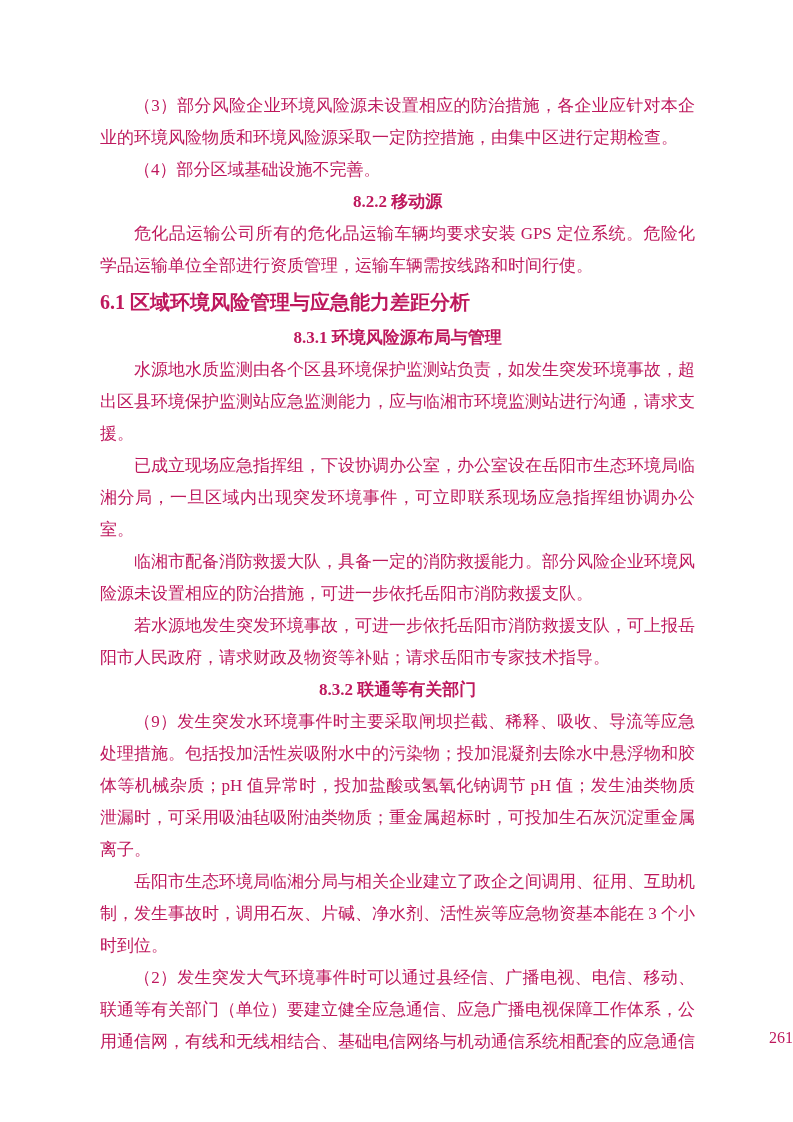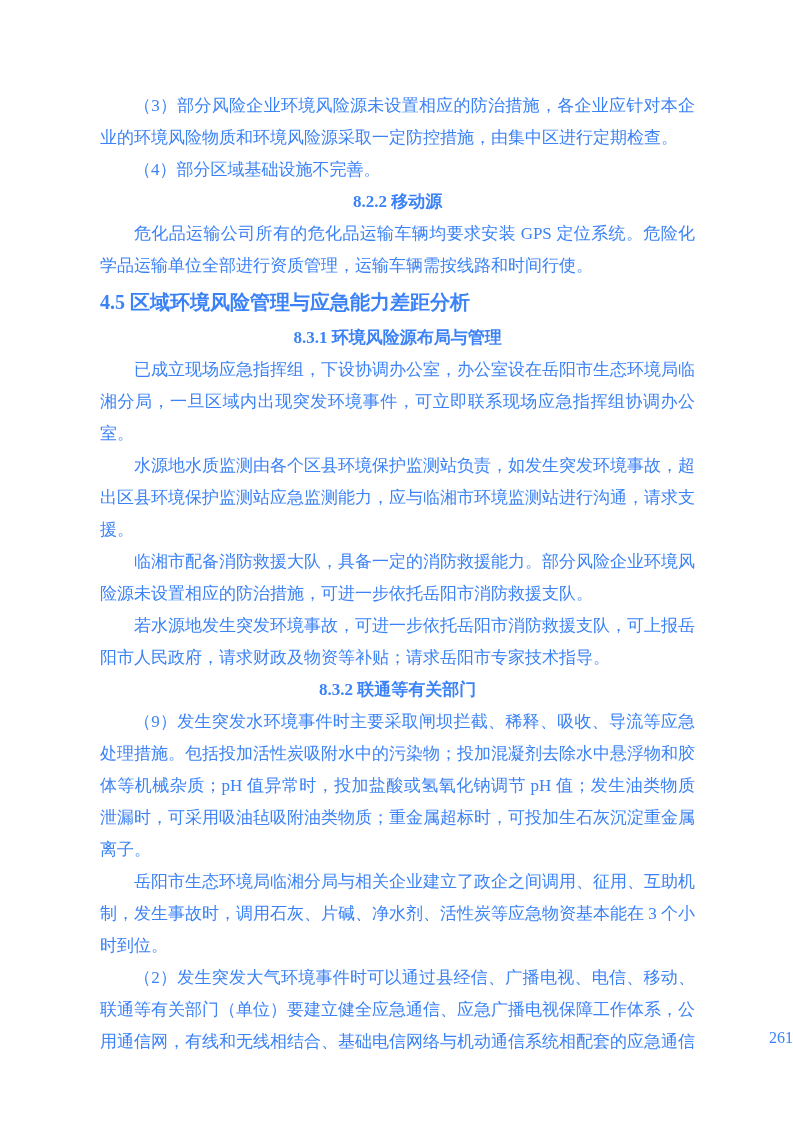--- a/index.html
+++ b/index.html
@@ -7,21 +7,21 @@
     padding: 0;
     background: #ffffff;
   }
   .page {
     position: relative;
     width: 793px;
     height: 1122px;
     background: #ffffff;
     overflow: hidden;
     font-family: "Liberation Serif", "DejaVu Serif", serif;
-    color: #3b82f6;
+    color: #be185d;
   }
   .content {
     position: absolute;
     left: 100px;
     top: 90px;
     width: 595px;
   }
   .para {
     margin: 0;
     font-size: 17px;
@@ -56,24 +56,24 @@
 </style>
 </head>
 <body>
 
 <div class="page">
   <div class="content">
     <p class="para">（3）部分风险企业环境风险源未设置相应的防治措施，各企业应针对本企业的环境风险物质和环境风险源采取一定防控措施，由集中区进行定期检查。</p>
     <p class="para">（4）部分区域基础设施不完善。</p>
     <h3 class="h-sub">8.2.2 移动源</h3>
     <p class="para">危化品运输公司所有的危化品运输车辆均要求安装 GPS 定位系统。危险化学品运输单位全部进行资质管理，运输车辆需按线路和时间行使。</p>
-    <h2 class="h-main">4.5 区域环境风险管理与应急能力差距分析</h2>
+    <h2 class="h-main">6.1 区域环境风险管理与应急能力差距分析</h2>
     <h3 class="h-sub">8.3.1 环境风险源布局与管理</h3>
+    <p class="para">水源地水质监测由各个区县环境保护监测站负责，如发生突发环境事故，超出区县环境保护监测站应急监测能力，应与临湘市环境监测站进行沟通，请求支援。</p>
     <p class="para">已成立现场应急指挥组，下设协调办公室，办公室设在岳阳市生态环境局临湘分局，一旦区域内出现突发环境事件，可立即联系现场应急指挥组协调办公室。</p>
-    <p class="para">水源地水质监测由各个区县环境保护监测站负责，如发生突发环境事故，超出区县环境保护监测站应急监测能力，应与临湘市环境监测站进行沟通，请求支援。</p>
     <p class="para">临湘市配备消防救援大队，具备一定的消防救援能力。部分风险企业环境风险源未设置相应的防治措施，可进一步依托岳阳市消防救援支队。</p>
     <p class="para">若水源地发生突发环境事故，可进一步依托岳阳市消防救援支队，可上报岳阳市人民政府，请求财政及物资等补贴；请求岳阳市专家技术指导。</p>
     <h3 class="h-sub">8.3.2 联通等有关部门</h3>
     <p class="para">（9）发生突发水环境事件时主要采取闸坝拦截、稀释、吸收、导流等应急处理措施。包括投加活性炭吸附水中的污染物；投加混凝剂去除水中悬浮物和胶体等机械杂质；pH 值异常时，投加盐酸或氢氧化钠调节 pH 值；发生油类物质泄漏时，可采用吸油毡吸附油类物质；重金属超标时，可投加生石灰沉淀重金属离子。</p>
     <p class="para">岳阳市生态环境局临湘分局与相关企业建立了政企之间调用、征用、互助机制，发生事故时，调用石灰、片碱、净水剂、活性炭等应急物资基本能在 3 个小时到位。</p>
     <p class="para">（2）发生突发大气环境事件时可以通过县经信、广播电视、电信、移动、联通等有关部门（单位）要建立健全应急通信、应急广播电视保障工作体系，公用通信网，有线和无线相结合、基础电信网络与机动通信系统相配套的应急通信</p>
   </div>
   <div class="page-number">261</div>
 </div>
 

